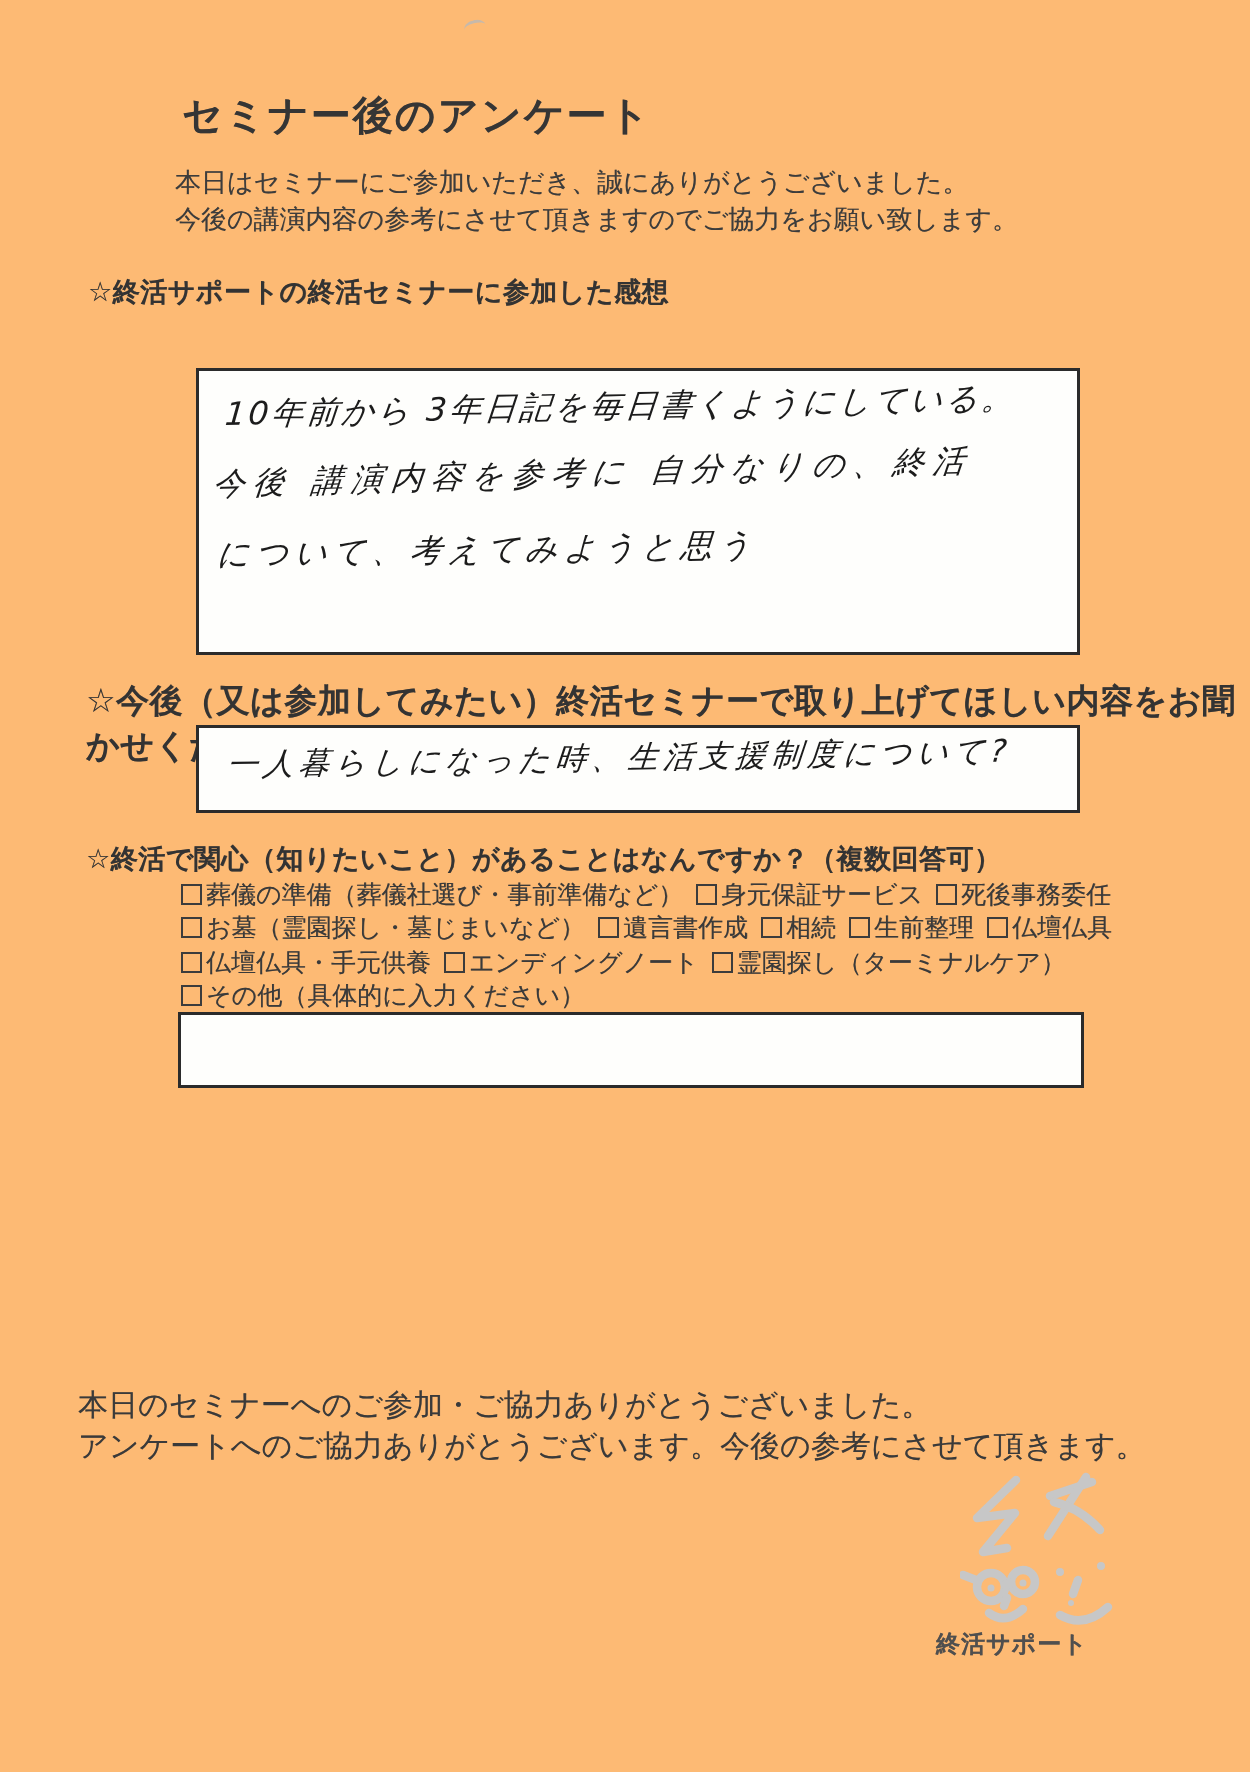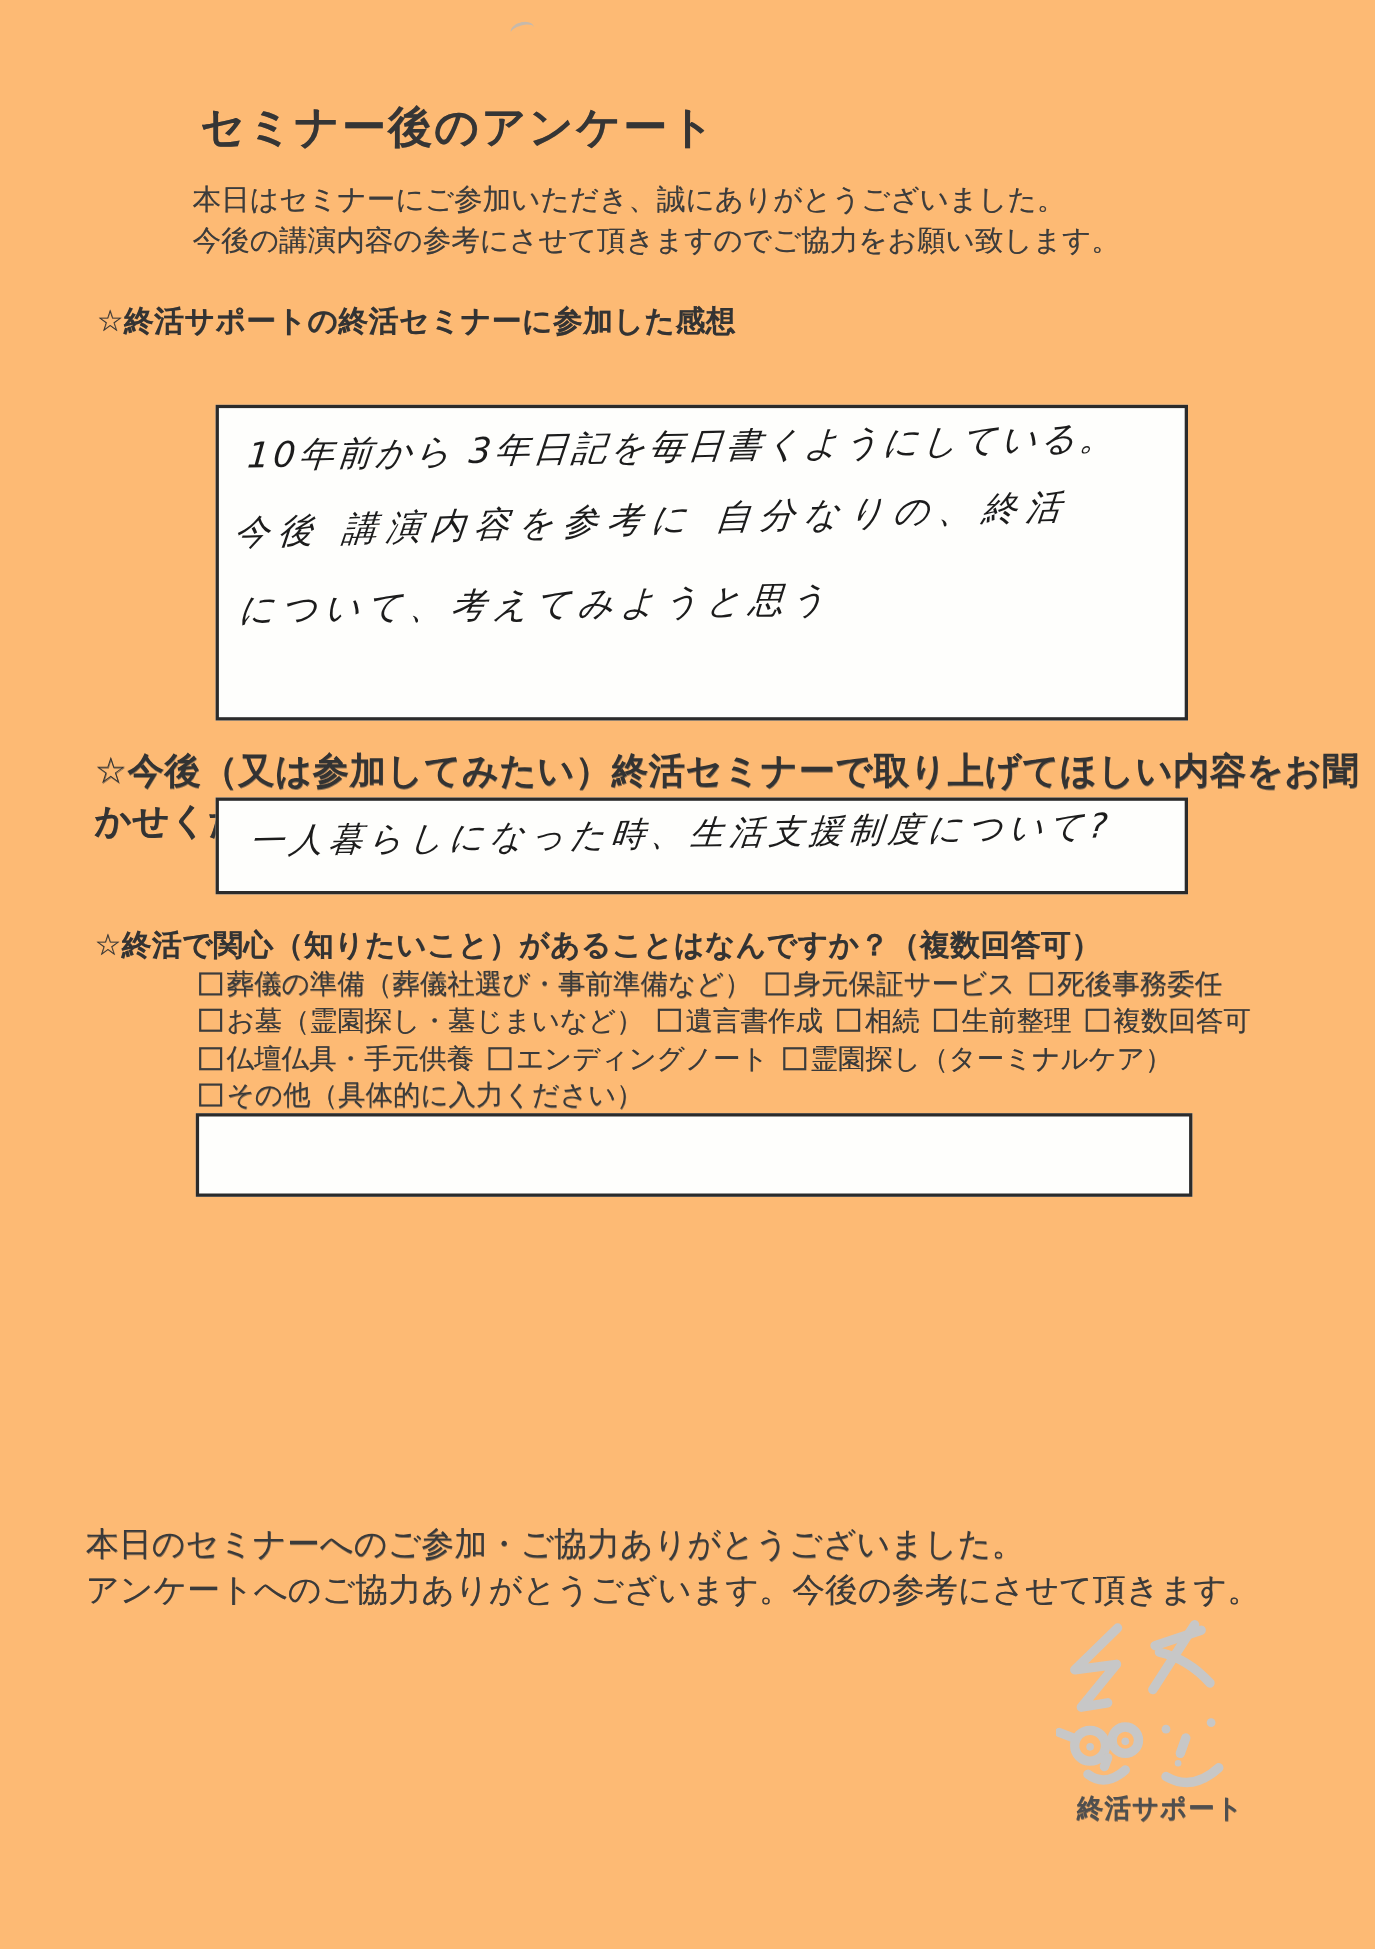--- a/index.html
+++ b/index.html
@@ -60,21 +60,21 @@
     display:inline-block;
     width:17px;height:17px;
     border:2.5px solid #3c3c3c;
     margin-right:4px;
     flex:0 0 auto;
   }
 
   .footer{ left:78px; top:1384px; font-size:30px; line-height:41px; color:#3a3a3a; }
 
   .logo{ left:960px; top:1472px; width:156px; height:160px; }
-  .logo-text{ left:979px; top:1628px; font-size:24px; font-weight:bold; letter-spacing:1px; color:#4f4f4f; }
+  .logo-text{ left:936px; top:1628px; font-size:24px; font-weight:bold; letter-spacing:1px; color:#4f4f4f; }
 
   .scan-mark{
     left:464px; top:20px; width:22px; height:12px;
     border-top:3px solid #b9b9b9;
     border-radius:50%;
     transform:rotate(-14deg);
     opacity:0.8;
   }
 </style>
 </head>
@@ -132,21 +132,21 @@
     <span class="opt">
         <span class="cb"></span>
         <span>相続</span>
       </span>
     <span class="opt">
         <span class="cb"></span>
         <span>生前整理</span>
       </span>
     <span class="opt">
         <span class="cb"></span>
-        <span>複数回答可</span>
+        <span>仏壇仏具</span>
       </span>
   </div>
 
   <div class="abs opt-row row2 printed">
     <span class="opt">
         <span class="cb"></span>
         <span>仏壇仏具・手元供養</span>
       </span>
     <span class="opt">
         <span class="cb"></span>

